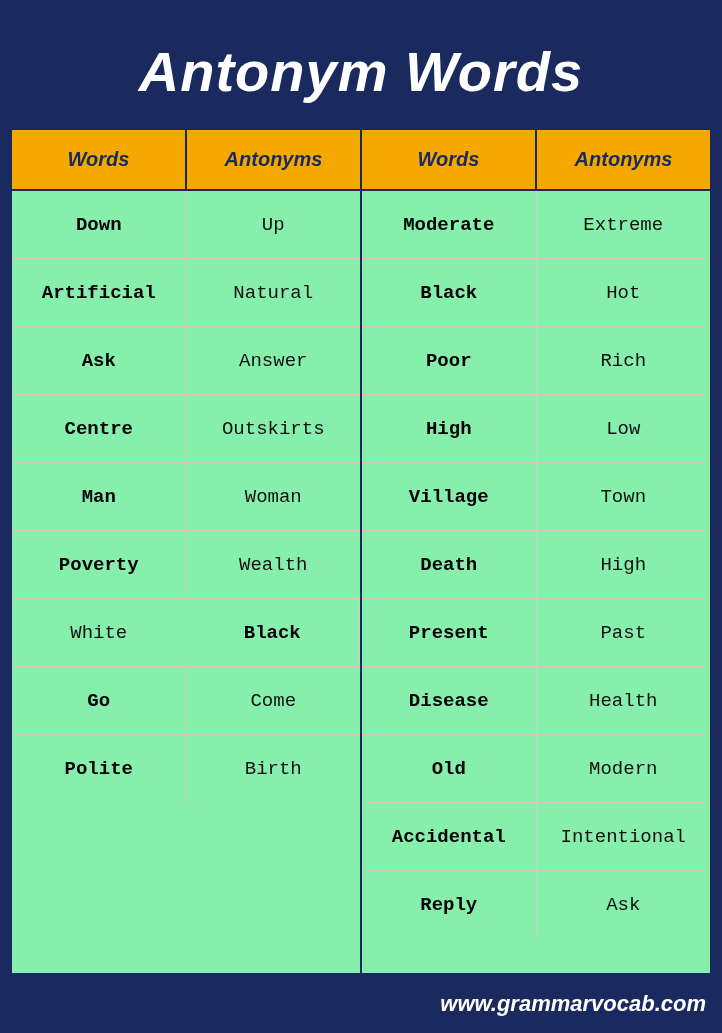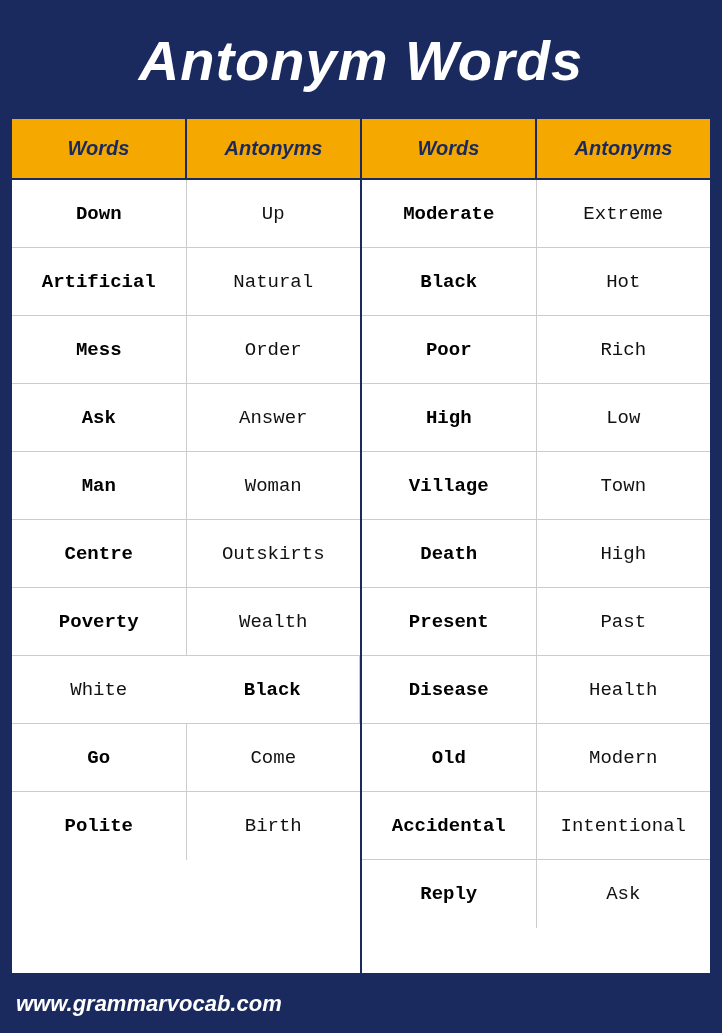--- a/index.html
+++ b/index.html
@@ -8,33 +8,33 @@
       min-height: 1033px;
       background: #1a2a5e;
       font-family: Arial, sans-serif;
       display: flex;
       flex-direction: column;
     }
 
     .header {
       background: #1a2a5e;
       text-align: center;
-      padding: 28px 20px 24px;
+      padding: 39px 20px 24px;
     }
 
     .header h1 {
       color: white;
       font-size: 56px;
       font-weight: 900;
       font-style: italic;
       letter-spacing: 1px;
     }
 
     .main-content {
-      background: #ffffff;
+      background: #86efac;
       margin: 0 10px;
       flex: 1;
       display: flex;
       flex-direction: column;
     }
 
     .tables-wrapper {
       display: flex;
       flex: 1;
       border: 2px solid #1a2a5e;
@@ -104,21 +104,21 @@
       border-right: 1px solid #ccc;
     }
 
     .cell.antonym {
       font-weight: 400;
       color: #111;
     }
 
     .footer {
       background: #1a2a5e;
-      text-align: left;
+      text-align: right;
       padding: 16px;
       margin-top: auto;
     }
 
     .footer span {
       color: white;
       font-size: 22px;
       font-weight: 700;
       font-style: italic;
     }
@@ -141,34 +141,30 @@
       <div id="left-rows">
           <div class="table-row">
       <div class="cell word">Down</div>
       <div class="cell antonym">Up</div>
     </div>
           <div class="table-row">
       <div class="cell word">Artificial</div>
       <div class="cell antonym">Natural</div>
     </div>
           <div class="table-row">
-      <div class="cell word">Mess</div>
-      <div class="cell antonym">Order</div>
-    </div>
-          <div class="table-row">
       <div class="cell word">Ask</div>
       <div class="cell antonym">Answer</div>
     </div>
           <div class="table-row">
+      <div class="cell word">Centre</div>
+      <div class="cell antonym">Outskirts</div>
+    </div>
+          <div class="table-row">
       <div class="cell word">Man</div>
       <div class="cell antonym">Woman</div>
-    </div>
-          <div class="table-row">
-      <div class="cell word">Centre</div>
-      <div class="cell antonym">Outskirts</div>
     </div>
           <div class="table-row">
       <div class="cell word">Poverty</div>
       <div class="cell antonym">Wealth</div>
     </div>
           <div class="table-row">
       <div class="cell antonym">White</div>
       <div class="cell word">Black</div>
     </div>
           <div class="table-row">

